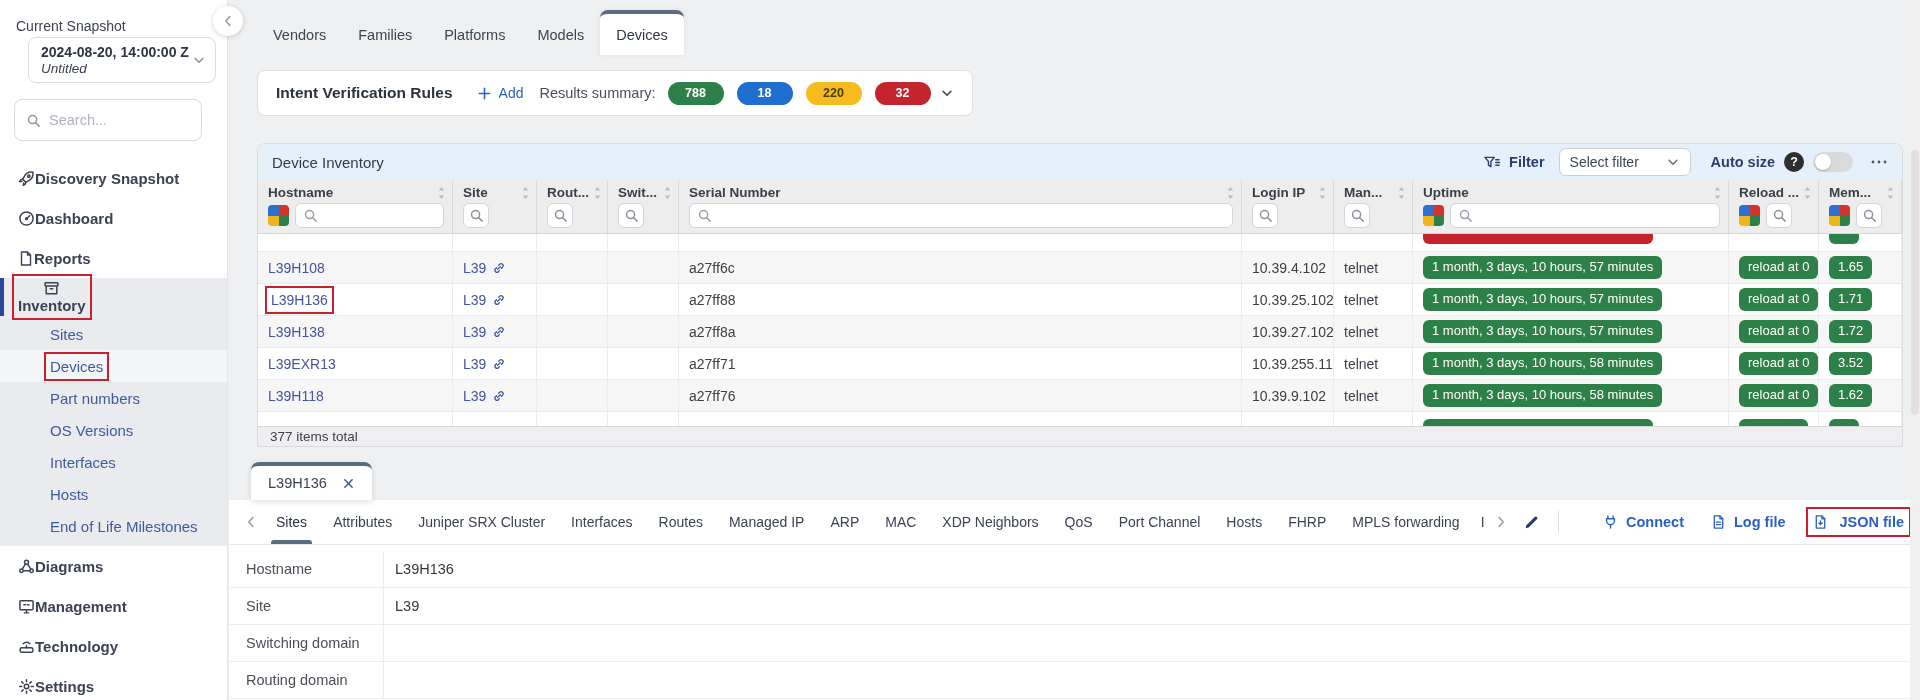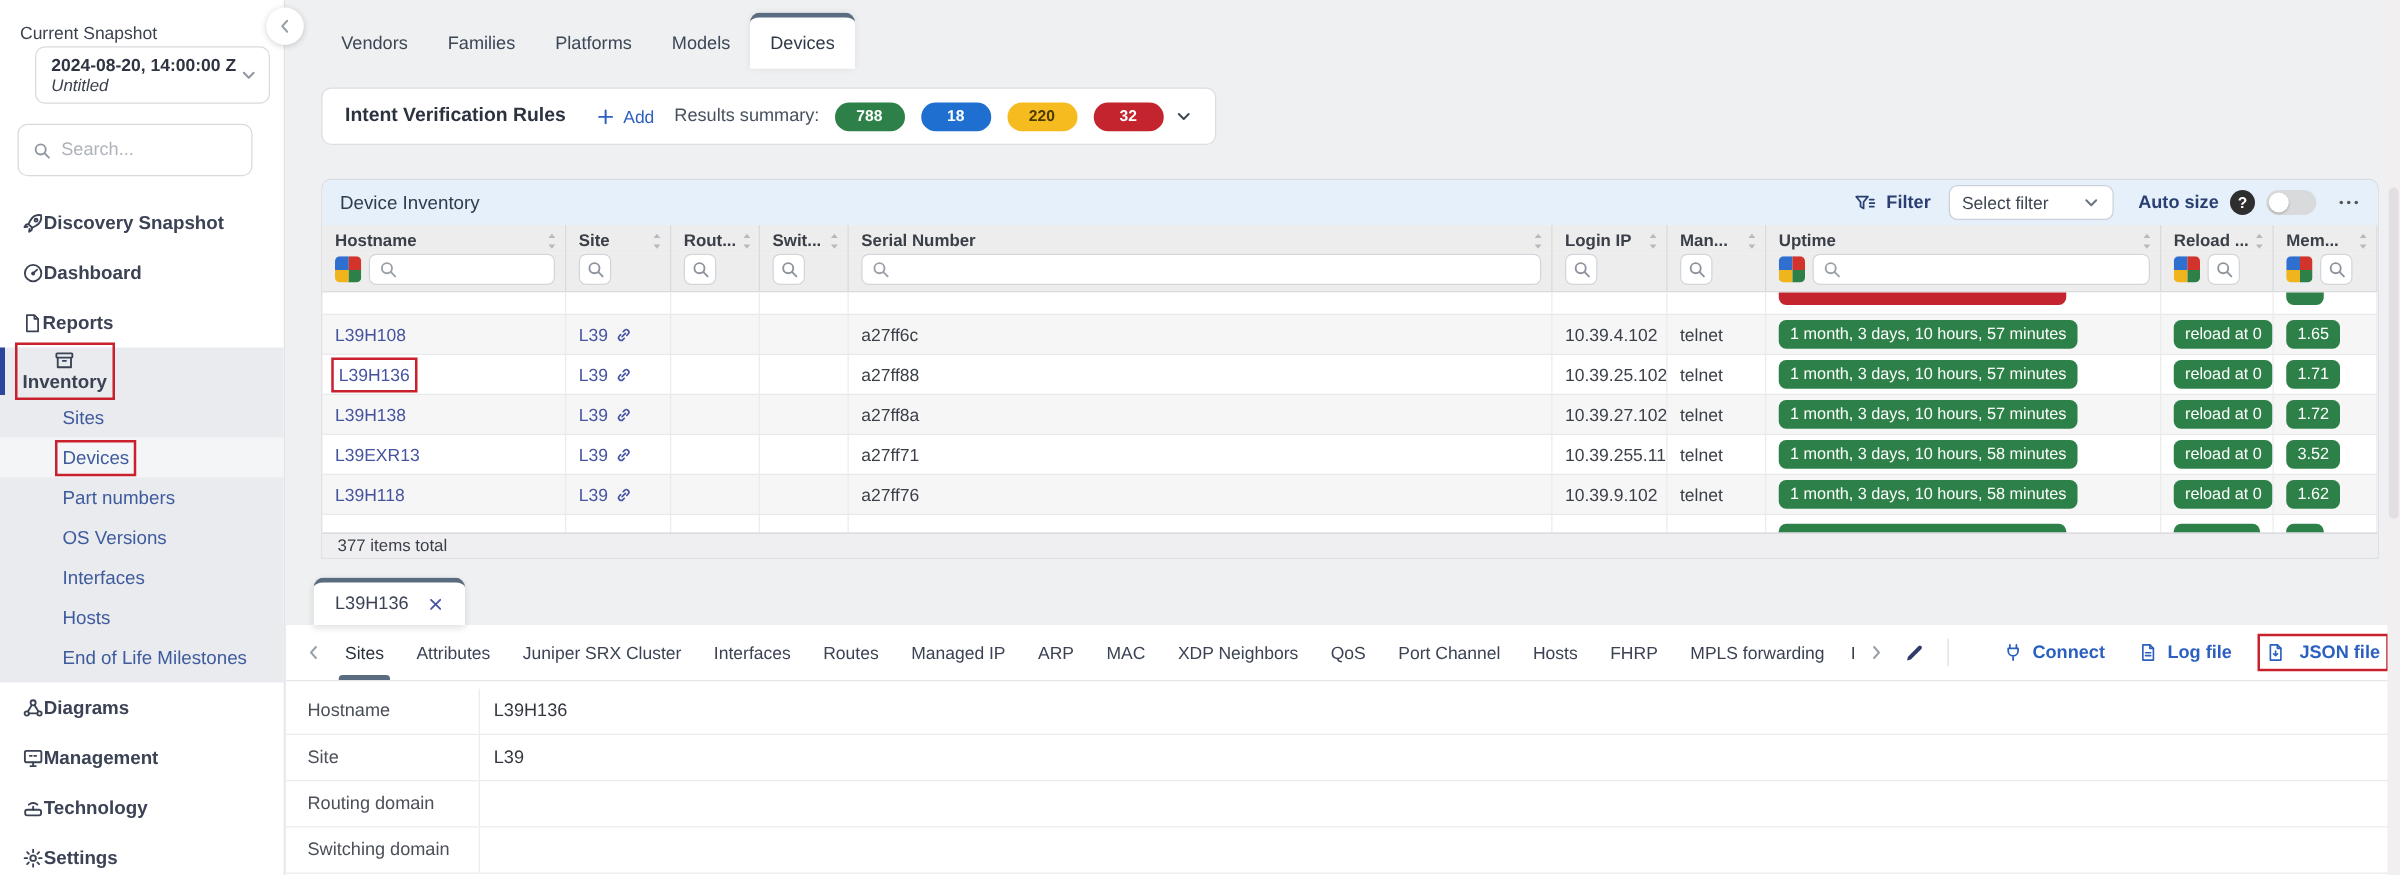--- a/index.html
+++ b/index.html
@@ -855,25 +855,25 @@
       <div class="dfields" id="dfields">
           <div class="dfield">
             <span class="lbl">Hostname</span>
             <span class="val">L39H136</span>
           </div>
           <div class="dfield">
             <span class="lbl">Site</span>
             <span class="val">L39</span>
           </div>
           <div class="dfield">
+            <span class="lbl">Switching domain</span>
+            <span class="val"></span>
+          </div>
+          <div class="dfield">
             <span class="lbl">Routing domain</span>
-            <span class="val"></span>
-          </div>
-          <div class="dfield">
-            <span class="lbl">Switching domain</span>
             <span class="val"></span>
           </div>
         </div>
     </section>
 
   </div>
 
   <div class="pagebar">
       <span class="pthumb"></span>
     </div>

